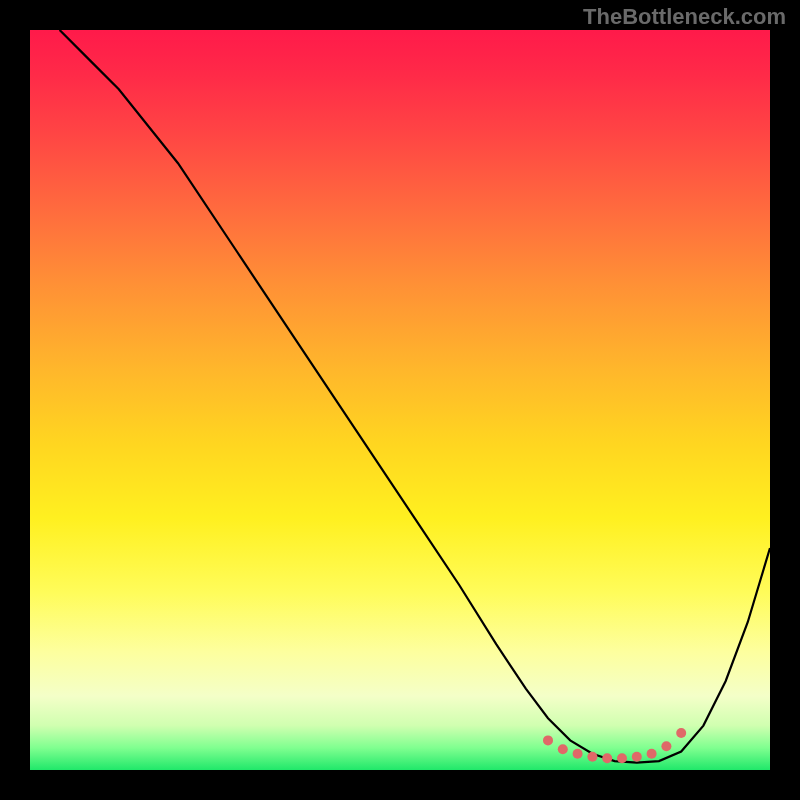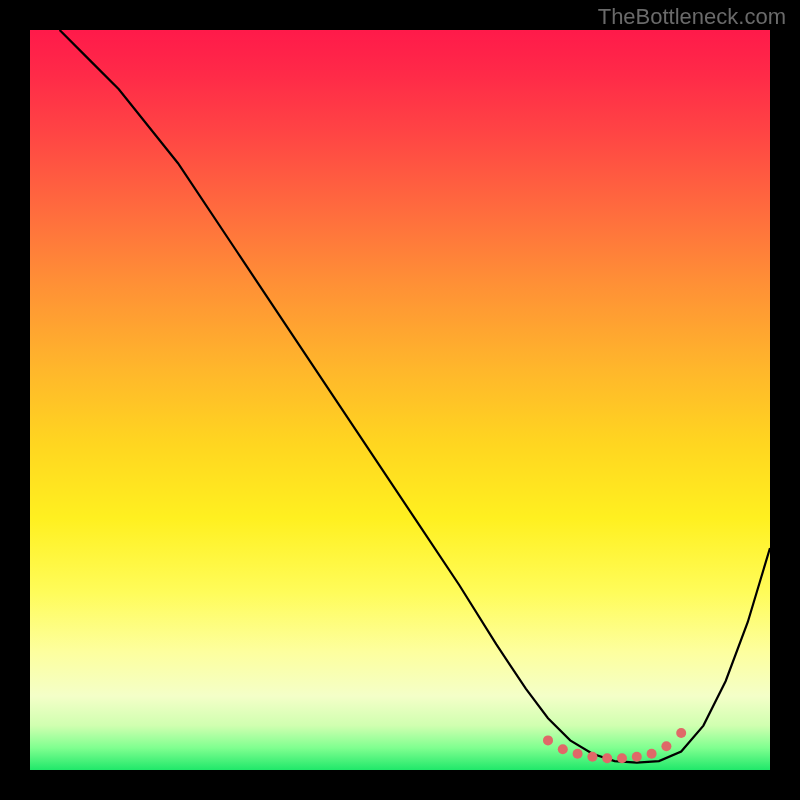--- a/index.html
+++ b/index.html
@@ -8,21 +8,21 @@
     height: 800px;
     background: #000;
     position: relative;
     font-family: Arial, sans-serif;
   }
   .watermark {
     position: absolute;
     top: 4px;
     right: 14px;
     font-size: 22px;
-    font-weight: normal;
+    font-weight: bold;
     color: #6a6a6a;
     z-index: 10;
   }
   .plot-area {
     position: absolute;
     left: 30px;
     top: 30px;
     width: 740px;
     height: 740px;
   }

